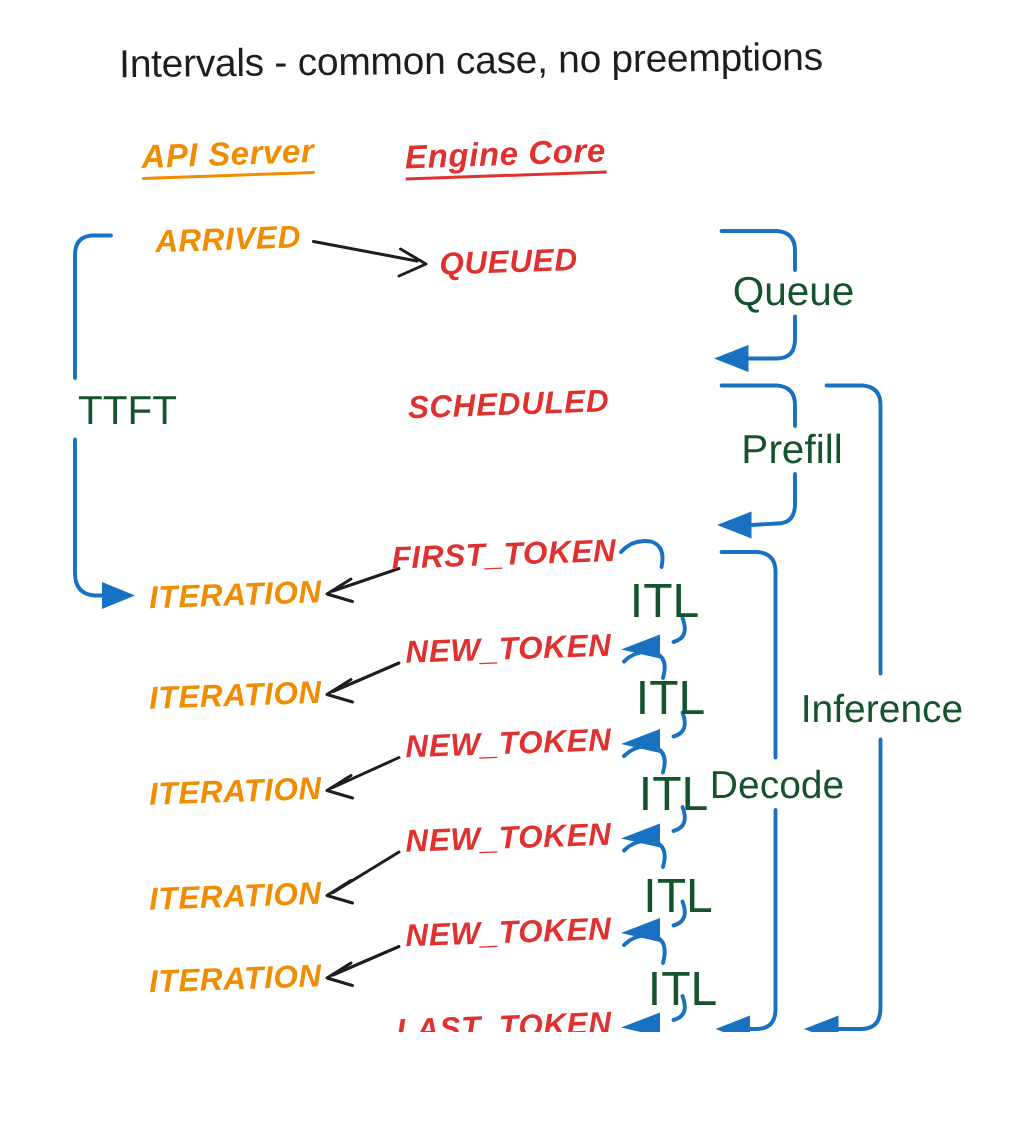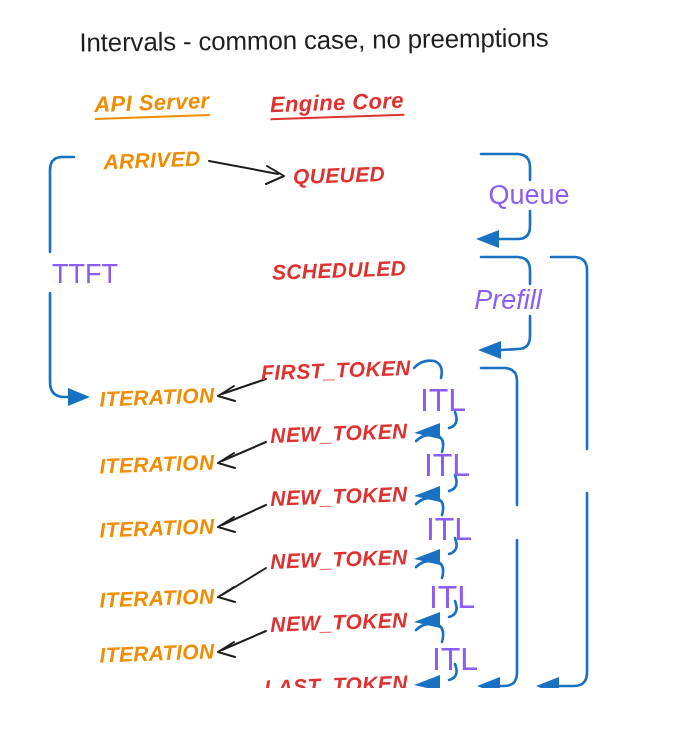--- a/index.html
+++ b/index.html
@@ -10,21 +10,21 @@
   .strokes { position:absolute; left:0; top:0; width:679px; height:750px; }
   .t { position:absolute; transform:translate(-50%,-50%); white-space:nowrap; line-height:1; }
   .hand { font-style:italic; font-weight:700; letter-spacing:.4px;
           transform:translate(-50%,-50%) rotate(-2deg); }
   .title { font-size:26px; color:#1e1e1e; letter-spacing:-0.2px;
            transform:translate(-50%,-50%) rotate(-0.6deg); }
   .hdr { font-size:22px; padding-bottom:2px; border-bottom:2.5px solid currentColor; }
   .evt { font-size:21px; }
   .api { color:#f08c00; }
   .eng { color:#e03131; }
-  .blue { color:#8b5cf6; font-weight:400; }
+  .blue { color:#14532d; font-weight:400; }
   .lbl-big { font-size:27px; }
   .lbl-med { font-size:26px; }
   .lbl-itl { font-size:32px; }
 </style>
 </head>
 <body>
 
 <div class="canvas">
 
   <svg class="strokes" viewBox="0 0 679 750" fill="none" stroke-linecap="round" stroke-linejoin="round">
@@ -103,20 +103,22 @@
   <div class="t hand evt eng" style="left:339px; top:270px;">SCHEDULED</div>
   <div class="t hand evt eng" style="left:336px; top:370px;">FIRST_TOKEN</div>
   <div class="t hand evt eng" style="left:339px; top:433px;">NEW_TOKEN</div>
   <div class="t hand evt eng" style="left:339px; top:496px;">NEW_TOKEN</div>
   <div class="t hand evt eng" style="left:339px; top:559px;">NEW_TOKEN</div>
   <div class="t hand evt eng" style="left:339px; top:622px;">NEW_TOKEN</div>
   <div class="t hand evt eng" style="left:336px; top:685px;">LAST_TOKEN</div>
 
   <div class="t blue lbl-big" style="left:51px; top:274px;margin-left:34px;">TTFT</div>
   <div class="t blue lbl-big" style="left:529px; top:195px;">Queue</div>
-  <div class="t blue lbl-big" style="left:508px; top:300px;font-style:italic;">Prefill</div>
+  <div class="t blue lbl-big" style="left:528px; top:300px;">Prefill</div>
+  <div class="t blue lbl-med" style="left:518px; top:523px;">Decode</div>
+  <div class="t blue lbl-med" style="left:588px; top:472px;">Inference</div>
   <div class="t blue lbl-itl" style="left:443px; top:400px;">ITL</div>
   <div class="t blue lbl-itl" style="left:447px; top:465px;">ITL</div>
   <div class="t blue lbl-itl" style="left:449px; top:529px;">ITL</div>
   <div class="t blue lbl-itl" style="left:452px; top:597px;">ITL</div>
   <div class="t blue lbl-itl" style="left:455px; top:659px;">ITL</div>
 
 </div>
 
 </body></html>

